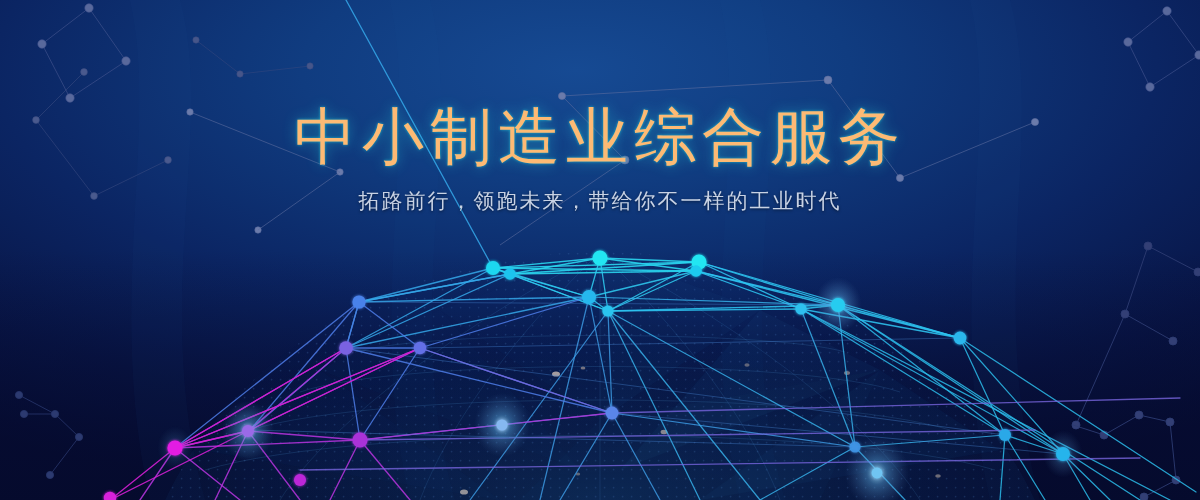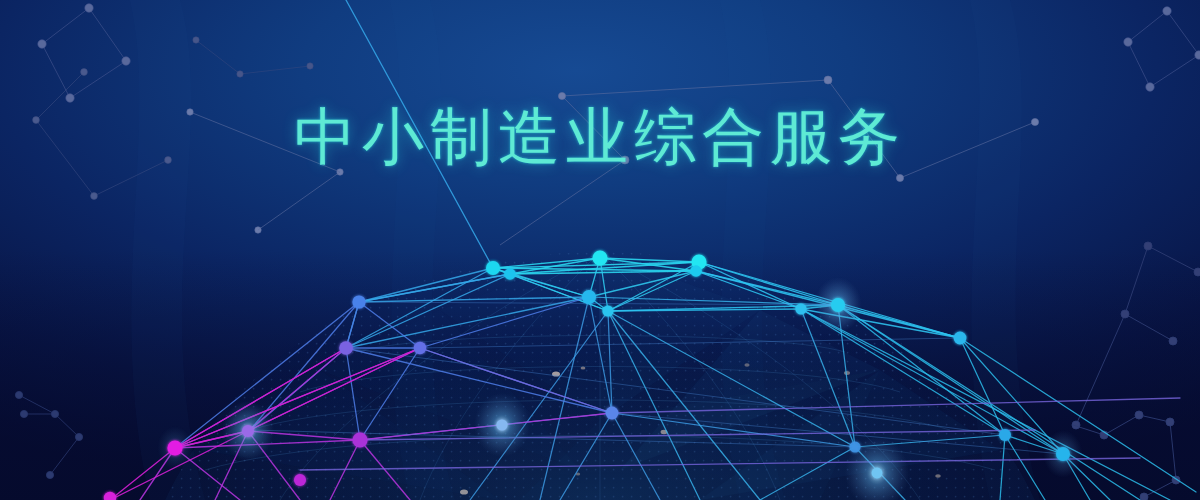--- a/index.html
+++ b/index.html
@@ -20,21 +20,21 @@
     z-index:5;pointer-events:none;
     display:flex;flex-direction:column;align-items:center;
   }
   #hero-title{
     margin:0;
     margin-top:104px;
     font-size:62px;
     line-height:1.08;
     font-weight:300;
     letter-spacing:6px;
-    color:#5eead4;
+    color:#fdba74;
     text-shadow:0 0 14px rgba(46,242,242,.42),0 0 3px rgba(46,242,242,.6);
     white-space:nowrap;
     font-family:"DejaVu Sans","Liberation Sans",sans-serif;
   }
   #hero-subtitle{
     margin:0;margin-top:16px;
     font-size:21px;
     font-weight:400;
     letter-spacing:2px;
     color:#c8d2e4;
@@ -436,15 +436,16 @@
       <circle cx="248" cy="431" r="6" fill="#9a6ae8"></circle>
       <circle cx="360" cy="440" r="7.6" fill="#aa31d8"></circle>
       <circle cx="175" cy="448" r="7.6" fill="#e31ae3"></circle>
       <circle cx="300" cy="480" r="6" fill="#bc28d8"></circle>
       <circle cx="110" cy="498" r="6.2" fill="#d820dc"></circle>
     </g>
   </svg>
 
   <div id="text-layer">
     <h1 id="hero-title">中小制造业综合服务</h1>
+    <p id="hero-subtitle">拓路前行，领跑未来，带给你不一样的工业时代</p>
   </div>
 
 </div>
 
 </body></html>

